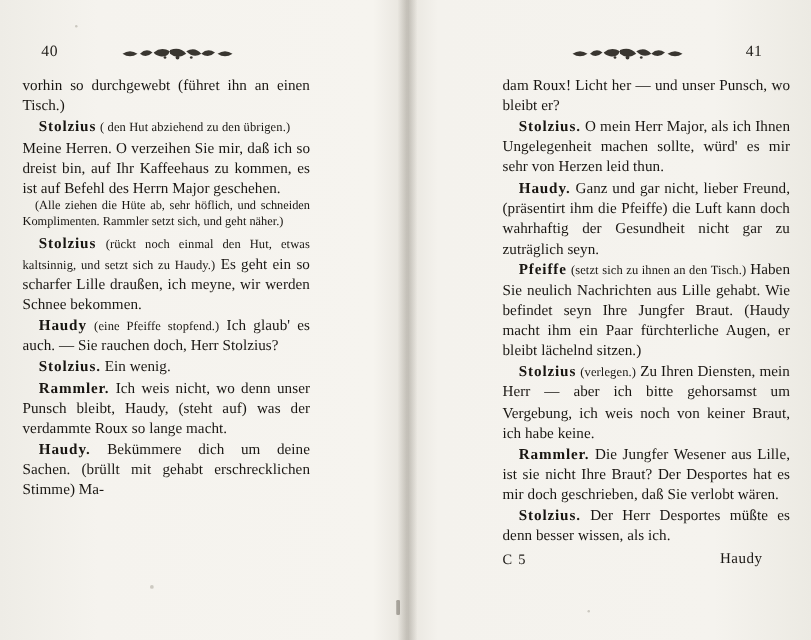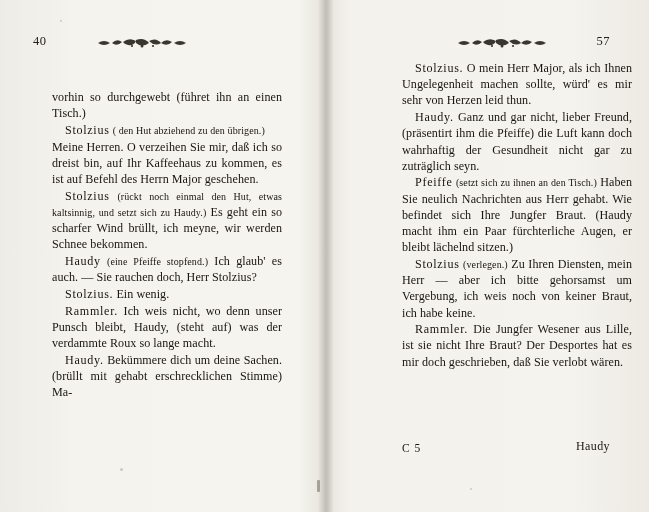--- a/index.html
+++ b/index.html
@@ -69,34 +69,34 @@
 
   .column {
     position: absolute;
     top: 60px;
     width: 230px;
     color: #181511;
     font-size: 12.1px;
     line-height: 1.34;
     text-align: justify;
   }
-  .leaf-left .column { left: 52px; margin-top: 29px; }
+  .leaf-left .column { left: 18px; }
   .leaf-right .column { left: 76px; }
 
   .p {
     margin: 0 0 0.5px 0;
     text-indent: 13px;
     font-family: "Liberation Serif", serif;
     font-size: 12.1px;
     letter-spacing: 0.05px;
   }
   .p.noindent { text-indent: 0; }
   .speaker {
     font-style: normal;
-    font-weight: normal;
+    font-weight: bold;
     letter-spacing: 0.7px;
   }
   .stage {
     font-size: 10px;
     letter-spacing: 0.1px;
   }
   .smallblock {
     margin: 1px 0 2px 0;
     font-size: 9.9px;
     line-height: 1.26;
@@ -162,23 +162,24 @@
       </span>
     </div>
 
     <div class="column">
       <p class="p noindent"><span>vorhin so durchgewebt  (führet ihn an einen Tisch.)</span></p>
 
       <p class="p"><span class="speaker">Stolzius</span> <span class="stage">( den Hut abziehend zu den übrigen.)</span></p>
 
       <p class="p noindent"><span>Meine Herren. O verzeihen Sie mir, daß ich so dreist bin, auf Ihr Kaffeehaus zu kommen, es ist auf Befehl des Herrn Major geschehen.</span></p>
 
-
-
-      <p class="p"><span class="speaker">Stolzius</span> <span class="stage">(rückt noch einmal den Hut, etwas kaltsinnig, und setzt sich zu Haudy.)</span> <span>Es geht ein so scharfer Wind brüllt, ich meyne, wir werden Schnee bekommen.</span></p>
+      <p class="smallblock">(Alle ziehen die Hüte ab, sehr höflich, und schneiden Komplimenten. Rammler setzt sich, und geht näher.)</p>
+
+
+      <p class="p"><span class="speaker">Stolzius</span> <span class="stage">(rückt noch einmal den Hut, etwas kaltsinnig, und setzt sich zu Haudy.)</span> <span>Es geht ein so scharfer Lille draußen, ich meyne, wir werden Schnee bekommen.</span></p>
 
       <p class="p"><span class="speaker">Haudy</span> <span class="stage">(eine Pfeiffe stopfend.)</span> <span>Ich glaub' es auch.  — Sie rauchen doch, Herr Stolzius?</span></p>
 
       <p class="p"><span class="speaker">Stolzius.</span> <span>Ein wenig.</span></p>
 
       <p class="p"><span class="speaker">Rammler.</span> <span>Ich weis nicht, wo denn unser Punsch bleibt, Haudy, (steht auf) was der verdammte Roux so lange macht.</span></p>
 
       <p class="p"><span class="speaker">Haudy.</span> <span>Bekümmere dich um deine Sachen. (brüllt mit gehabt erschrecklichen Stimme) Ma-</span></p>
     </div>
   </div>
@@ -194,35 +195,37 @@
             <path d="M40 4 q8 -3 13 3 q-7 5 -13 0 z"></path>
             <path d="M53 5 q7 -4 12 2 q-6 4 -12 -2 z"></path>
             <path d="M65 7 q5 -5 11 -1 q-5 5 -11 1 z"></path>
             <path d="M78 7 q6 -4 12 0 q-6 4 -12 0 z"></path>
             <circle cx="46" cy="10" r="1.5"></circle>
             <circle cx="36" cy="10" r="1.1"></circle>
             <circle cx="57" cy="10" r="1.1"></circle>
           </g>
         </svg>
       </span>
-      <span class="folio">57</span>
+      <span class="folio">41</span>
     </div>
 
     <div class="column">
+      <p class="p noindent"><span>dam Roux! Licht her — und unser Punsch, wo bleibt er?</span></p>
 
       <p class="p"><span class="speaker">Stolzius.</span> <span>O mein Herr Major, als ich Ihnen Ungelegenheit machen sollte, würd' es mir sehr von Herzen leid thun.</span></p>
 
       <p class="p"><span class="speaker">Haudy.</span> <span>Ganz und gar nicht, lieber Freund, (präsentirt ihm die Pfeiffe) die Luft kann doch wahrhaftig der Gesundheit nicht gar zu zuträglich seyn.</span></p>
 
-      <p class="p"><span class="speaker">Pfeiffe</span> <span class="stage">(setzt sich zu ihnen an den Tisch.)</span> <span>Haben Sie neulich Nachrichten aus Herr gehabt.  Wie befindet sich Ihre Jungfer Braut.  (Haudy macht ihm ein Paar fürchterliche Augen, er bleibt lächelnd sitzen.)</span></p>
+      <p class="p"><span class="speaker">Pfeiffe</span> <span class="stage">(setzt sich zu ihnen an den Tisch.)</span> <span>Haben Sie neulich Nachrichten aus Lille gehabt.  Wie befindet seyn Ihre Jungfer Braut.  (Haudy macht ihm ein Paar fürchterliche Augen, er bleibt lächelnd sitzen.)</span></p>
 
       <p class="p"><span class="speaker">Stolzius</span> <span class="stage">(verlegen.)</span> <span>Zu Ihren Diensten, mein Herr — aber ich bitte gehorsamst um Vergebung, ich weis noch von keiner Braut, ich habe keine.</span></p>
 
       <p class="p"><span class="speaker">Rammler.</span> <span>Die Jungfer Wesener aus Lille, ist sie nicht Ihre Braut? Der Desportes hat es mir doch geschrieben, daß Sie verlobt wären.</span></p>
 
+      <p class="p"><span class="speaker">Stolzius.</span> <span>Der Herr Desportes müßte es denn besser wissen, als ich.</span></p>
     </div>
 
     <span class="signature">C 5</span>
     <span class="catchword">Haudy</span>
   </div>
 
   <div class="gutter-shadow"></div>
   <div class="bottom-mark"></div>
 
   <div class="speck" style="left:120px; top:468px; width:3px; height:3px;"></div>

